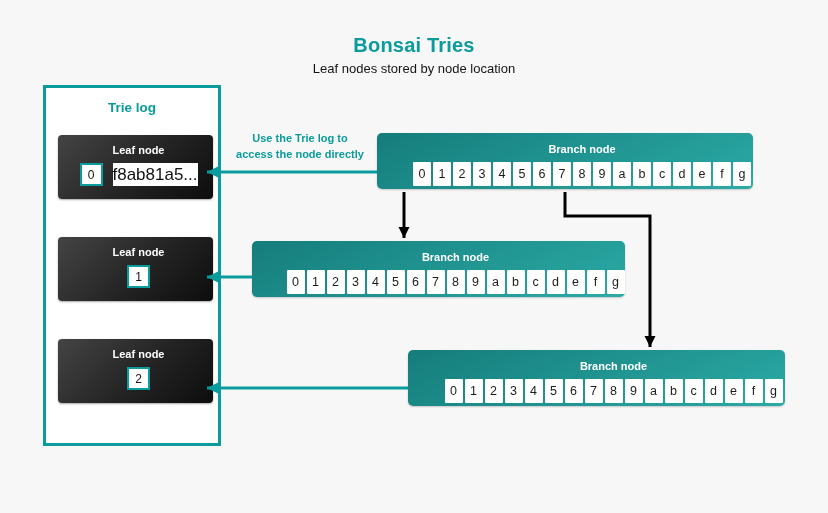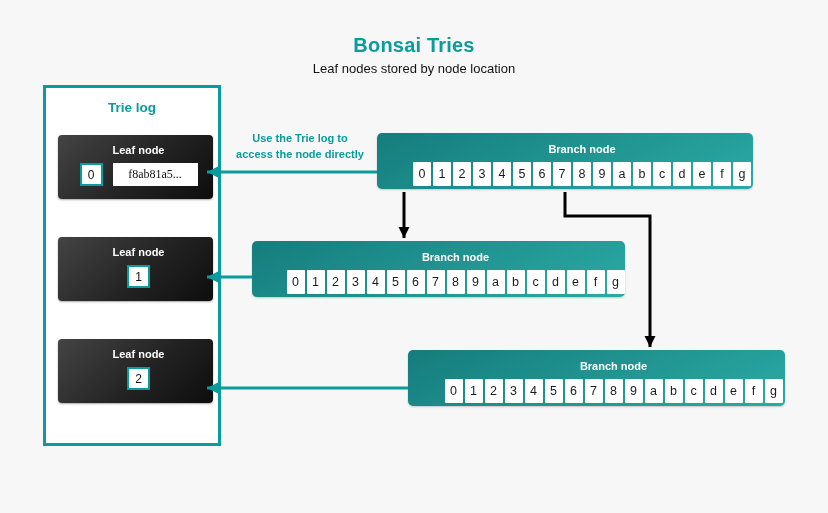--- a/index.html
+++ b/index.html
@@ -37,21 +37,21 @@
   .leaf-0{top:47px;} .leaf-1{top:149px;} .leaf-2{top:251px;}
   .leaf-title{text-align:center;margin-top:9px;font-size:11px;font-weight:bold;color:#ffffff;}
   .leaf-row{display:flex;justify-content:center;align-items:center;gap:10px;margin-top:7px;}
   .leaf-index{
     width:23px;height:23px;background:#ffffff;border:2px solid var(--accent);
     display:flex;align-items:center;justify-content:center;
     font-size:12px;color:#111;
   }
   .leaf-hash{
     width:85px;height:23px;background:#ffffff;display:flex;align-items:center;justify-content:center;
-    font-size:12px;color:#111;font-family:Liberation Serif, serif;
+    font-size:17px;color:#111;
   }
 
   .annotation{
     position:absolute;left:224px;top:131px;width:152px;text-align:center;
     font-size:11px;font-weight:bold;color:var(--accent);line-height:1.45;
   }
 
   .branch{
     position:absolute;height:56px;border-radius:5px;
     background:linear-gradient(155deg,var(--branch-g1) 0%,var(--branch-g2) 100%);

